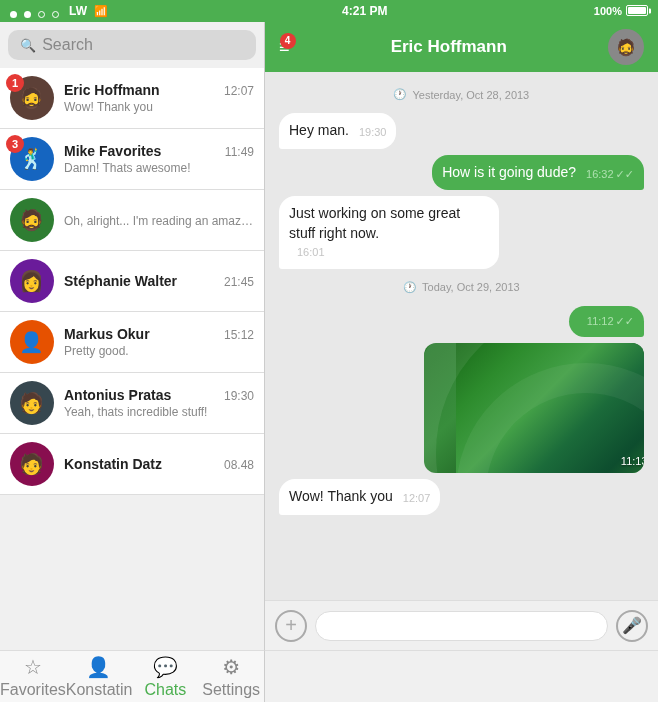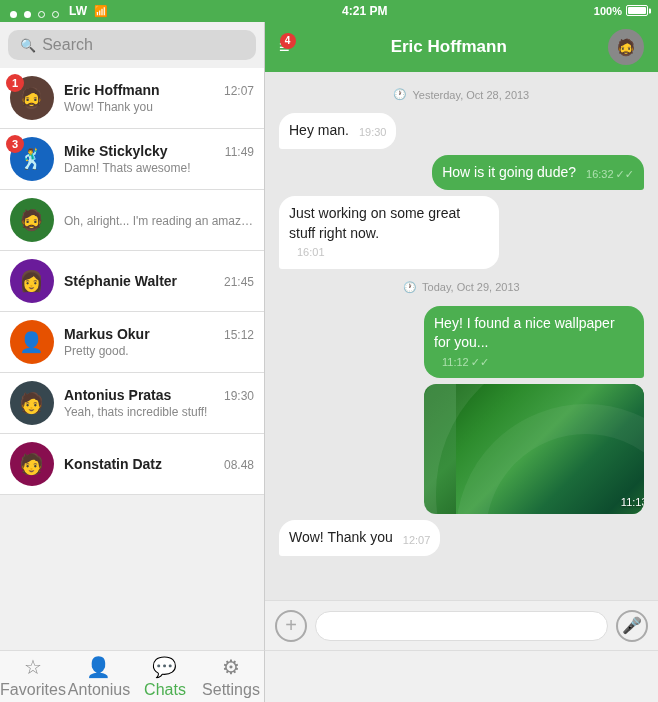--- a/index.html
+++ b/index.html
@@ -343,21 +343,21 @@
             <div class="chat-preview">Wow! Thank you</div>
           </div>
         </div>
         <div class="chat-item">
           <div class="avatar-wrap">
             <div class="avatar" style="background: rgb(21, 101, 192);">🕺</div>
             <div class="badge">3</div>
           </div>
           <div class="chat-info">
             <div class="chat-name-row">
-              <span class="chat-name">Mike Stickylcky</span>
+              <span class="chat-name">Mike Favorites</span>
               <span class="chat-time">11:49</span>
             </div>
             <div class="chat-preview">Damn! Thats awesome!</div>
           </div>
         </div>
         <div class="chat-item">
           <div class="avatar-wrap">
             <div class="avatar" style="background: rgb(46, 125, 50);">🧔</div>
           </div>
           <div class="chat-info">
@@ -456,21 +456,20 @@
             </div>
           </div>
         </div>
         <div class="date-divider">
           <span>🕐</span>
           <span>Today, Oct 29, 2013</span>
         </div>
         <div class="bubble-row outgoing">
           <div class="bubble outgoing">
             <div class="bubble-content">
-              <span>Hey! I found a nice wallpaper for you...</span>
               <span class="bubble-meta">11:12 <span class="check-marks">✓✓</span></span>
             </div>
           </div>
         </div>
         <div class="bubble-row outgoing">
           <div class="image-bubble">
       <div class="image-bubble-inner">
         <div class="image-time-overlay">
           <span>11:13</span>
           <span>✓✓</span>
@@ -499,21 +498,21 @@
 
 <div class="bottom-bar">
   <div style="width:265px; background:#f7f7f7; border-top:1px solid #ddd; border-right:1px solid #ccc; display:flex;" id="left-tab-bar">
 
   <div class="tab-item">
     <span class="tab-icon">☆</span>
     <span class="tab-label">Favorites</span>
   </div>
       <div class="tab-item">
     <span class="tab-icon">👤</span>
-    <span class="tab-label">Antonius</span>
+    <span class="tab-label">Konstatin</span>
   </div>
       <div class="tab-item active">
     <span class="tab-icon">💬</span>
     <span class="tab-label">Chats</span>
   </div>
       <div class="tab-item">
     <span class="tab-icon">⚙</span>
     <span class="tab-label">Settings</span>
   </div>
     </div>

